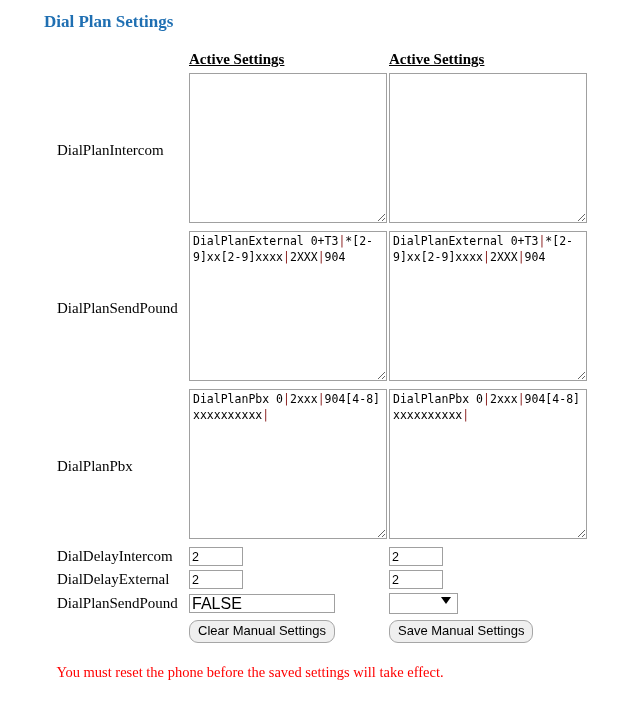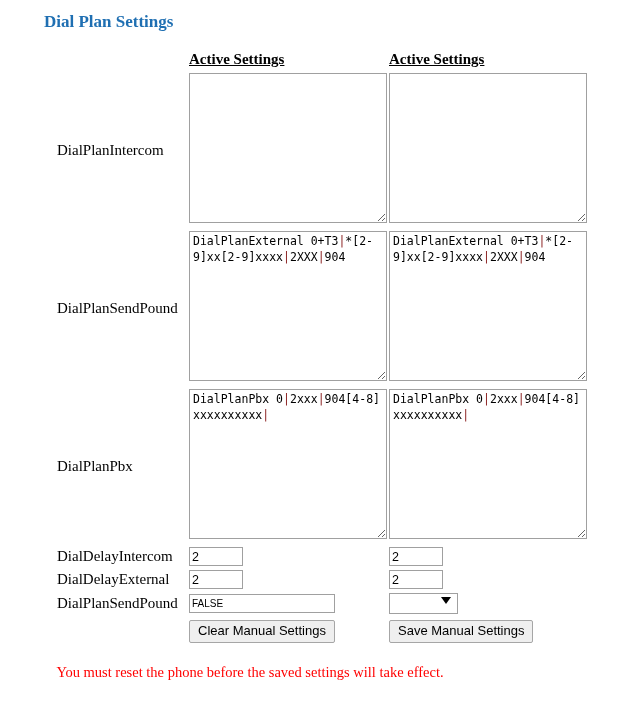--- a/index.html
+++ b/index.html
@@ -106,21 +106,21 @@
     background: #fff;
     padding: 1px 2px;
     margin: 2px 0;
     box-sizing: content-box;
   }
 
   input.wide-text {
     width: 140px;
     height: 15px;
     font-family: "Liberation Sans", "DejaVu Sans", sans-serif;
-    font-size: 10px;
+    font-size: 16px;
     color: #000;
     border: 1px solid #a0a0a0;
     background: #fff;
     padding: 1px 2px;
     margin: 2px 0;
     box-sizing: content-box;
   }
 
   select.pound-select {
     width: 64px;
@@ -150,21 +150,21 @@
     border-top: 7px solid #000;
     pointer-events: none;
   }
 
   button.action-btn {
     font-family: "Liberation Sans", "DejaVu Sans", sans-serif;
     font-size: 13px;
     color: #000;
     background: #efefef;
     border: 1px solid #a6a6a6;
-    border-radius: 2px;
+    border-radius: 9px;
     padding: 2px 8px 3px 8px;
     margin-top: 4px;
     cursor: pointer;
     line-height: 16px;
   }
 
   .notice {
     color: #FF0000;
     font-family: "Liberation Serif", "DejaVu Serif", serif;
     font-size: 14.5px;

